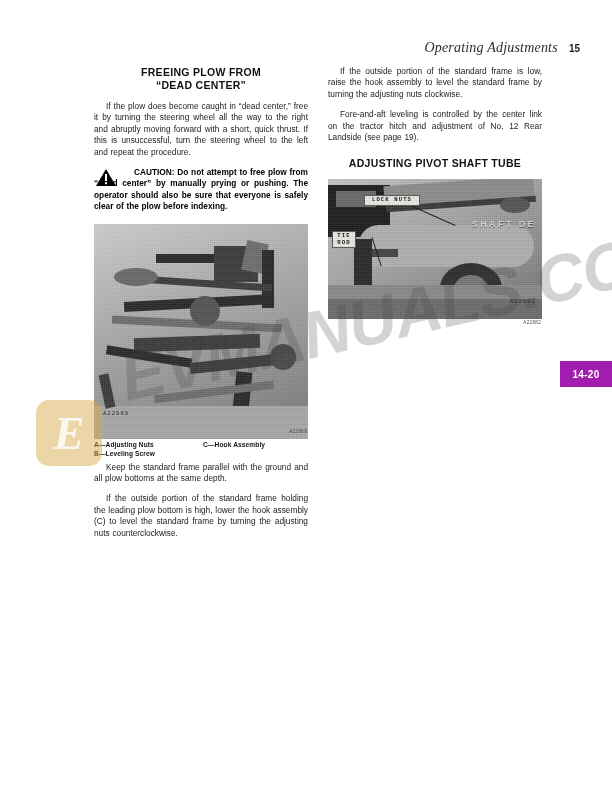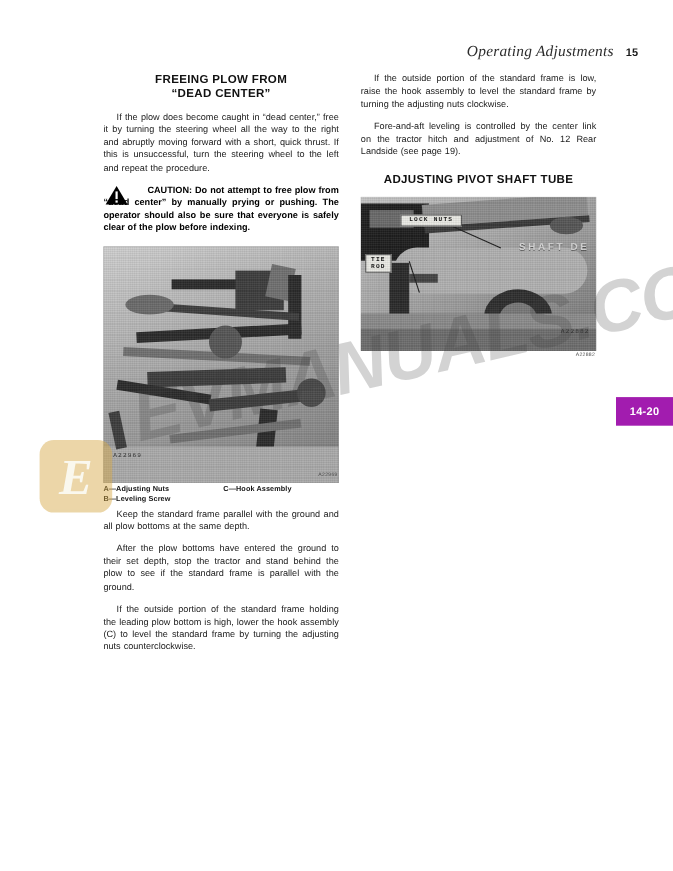--- a/index.html
+++ b/index.html
@@ -331,21 +331,20 @@
 
         <div class="callouts">
           <span class="fig-code" style="top:-12px;">A22969</span>
           <span class="callout c-a">A—Adjusting Nuts</span>
           <span class="callout c-b">B—Leveling Screw</span>
           <span class="callout c-c">C—Hook Assembly</span>
         </div>
       </div>
 
       <p class="body">Keep the standard frame parallel with the ground and all plow bottoms at the same depth.</p>
-      <p class="body">After the plow bottoms have entered the ground to their set depth, stop the tractor and stand behind the plow to see if the standard frame is parallel with the ground.</p>
       <p class="body">If the outside portion of the standard frame holding the leading plow bottom is high, lower the hook assembly (C) to level the standard frame by turning the adjusting nuts counterclockwise.</p>
     </div>
 
     <div class="col">
 
       <p class="body">If the outside portion of the standard frame is low, raise the hook assembly to level the standard frame by turning the adjusting nuts clockwise.</p>
       <p class="body">Fore-and-aft leveling is controlled by the center link on the tractor hitch and adjustment of No. 12 Rear Landside (see page 19).</p>
 
       <h2 class="sec-head pivot-head">ADJUSTING PIVOT SHAFT TUBE</h2>
 

